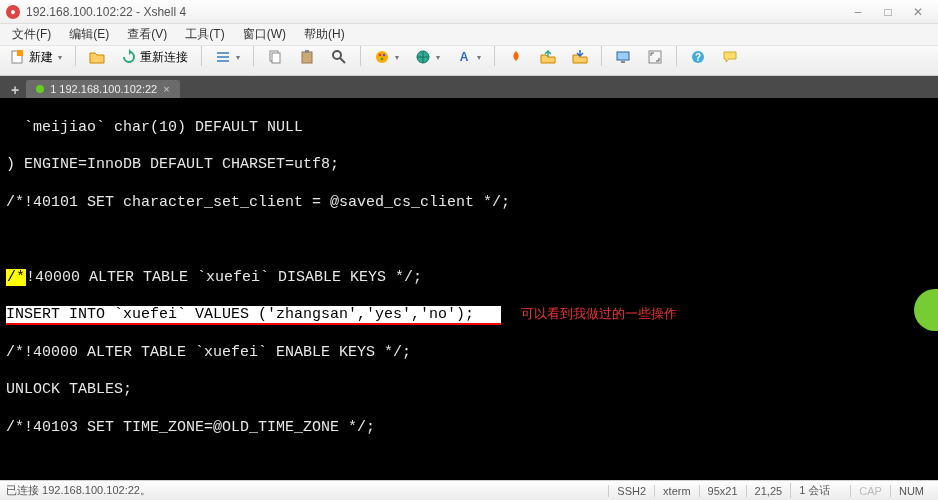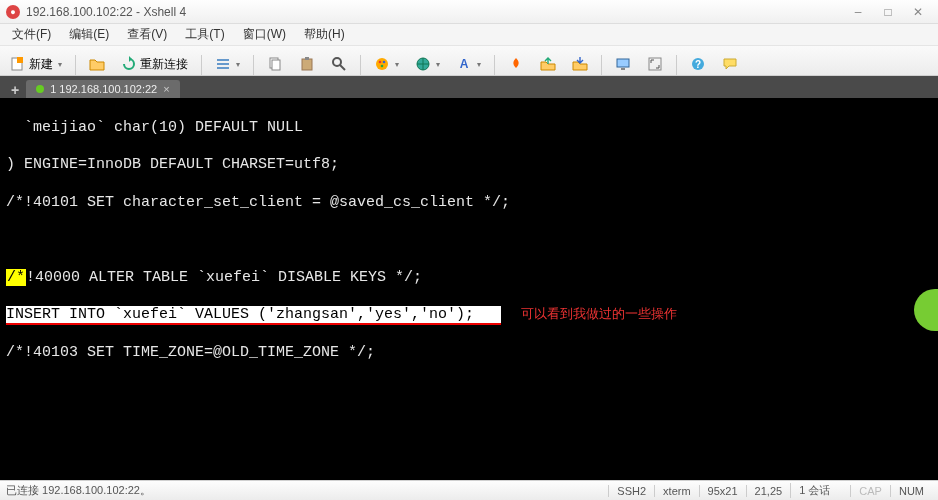--- a/index.html
+++ b/index.html
@@ -4,21 +4,21 @@
   <style>
     * { margin: 0; padding: 0; box-sizing: border-box; }
     body { font-family: "Microsoft YaHei", Tahoma, sans-serif; font-size: 12px; background: #f0f0f0; width: 938px; height: 500px; overflow: hidden; display: flex; flex-direction: column; }
     .titlebar { height: 24px; background: linear-gradient(#fefefe, #f0f0f0); border-bottom: 1px solid #ddd; display: flex; align-items: center; padding: 0 6px; }
     .titlebar .app-icon { width: 14px; height: 14px; background:#d44; border-radius:50%; margin-right:6px; display:flex; align-items:center; justify-content:center; color:#fff; font-size:9px; }
     .titlebar .title { flex: 1; color: #555; }
     .win-controls { display: flex; gap: 2px; }
     .win-btn { width: 28px; height: 18px; display: flex; align-items: center; justify-content: center; color: #888; }
     .menubar { height: 22px; background: #f5f5f5; display: flex; align-items: center; padding: 0 4px; gap: 2px; border-bottom:1px solid #e5e5e5;}
     .menu-item { padding: 2px 8px; color:#333; }
-    .toolbar { height: 30px; background: linear-gradient(#fafafa,#ececec); display: flex; align-items: flex-end; padding: 0 4px; gap: 4px; border-bottom:1px solid #d0d0d0;}
+    .toolbar { height: 30px; background: linear-gradient(#fafafa,#ececec); display: flex; align-items: flex-start; padding: 0 4px; gap: 4px; border-bottom:1px solid #d0d0d0;}
     .tbtn { height: 22px; padding: 0 5px; display: flex; align-items: center; gap: 3px; border:1px solid transparent; border-radius:2px; }
     .tbtn .ico { width:16px; height:16px; display:inline-flex; align-items:center; justify-content:center; }
     .tsep { width:1px; height:20px; background:#ccc; margin:0 3px; }
     .tabbar { height: 22px; background: #4a4a4a; display: flex; align-items: flex-end; padding-left:4px; }
     .tab-plus { color:#ccc; padding:0 7px; font-size:14px; font-weight:bold; }
     .tab { background:#6b6b6b; color:#eee; padding:3px 10px; display:flex; align-items:center; gap:6px; font-size:11px; border-top-left-radius:3px; border-top-right-radius:3px; }
     .tab .dot { width:8px; height:8px; background:#6c2; border-radius:50%; }
     .tab .x { color:#ccc; }
     .terminal { flex:1; background:#000; color:#e6e6e6; font-family: "Courier New", monospace; font-size:15px; line-height:1.25; padding:2px 6px; overflow:hidden; position:relative; white-space:pre; }
     .terminal .line { white-space: pre; }
@@ -212,20 +212,22 @@
 </div>
 
 <div class="terminal">
 <div class="line">  `meijiao` char(10) DEFAULT NULL</div>
 <div class="line">) ENGINE=InnoDB DEFAULT CHARSET=utf8;</div>
 <div class="line">/*!40101 SET character_set_client = @saved_cs_client */;</div>
 <div class="line"></div>
 <div class="line"></div>
 <div class="line"><span class="hl-yellow">/*</span><span>!40000 ALTER TABLE `xuefei` DISABLE KEYS */;</span></div>
 <div class="line"><span class="hl-white underline-red">INSERT INTO `xuefei` VALUES ('zhangsan','yes','no');</span><span class="hl-white underline-red">   </span><span class="annotation">可以看到我做过的一些操作</span></div>
+<div class="line">/*!40000 ALTER TABLE `xuefei` ENABLE KEYS */;</div>
+<div class="line">UNLOCK TABLES;</div>
 <div class="line">/*!40103 SET TIME_ZONE=@OLD_TIME_ZONE */;</div>
 <div class="line"></div>
 
 
 
 
 
 
 
 <div class="line"></div>

